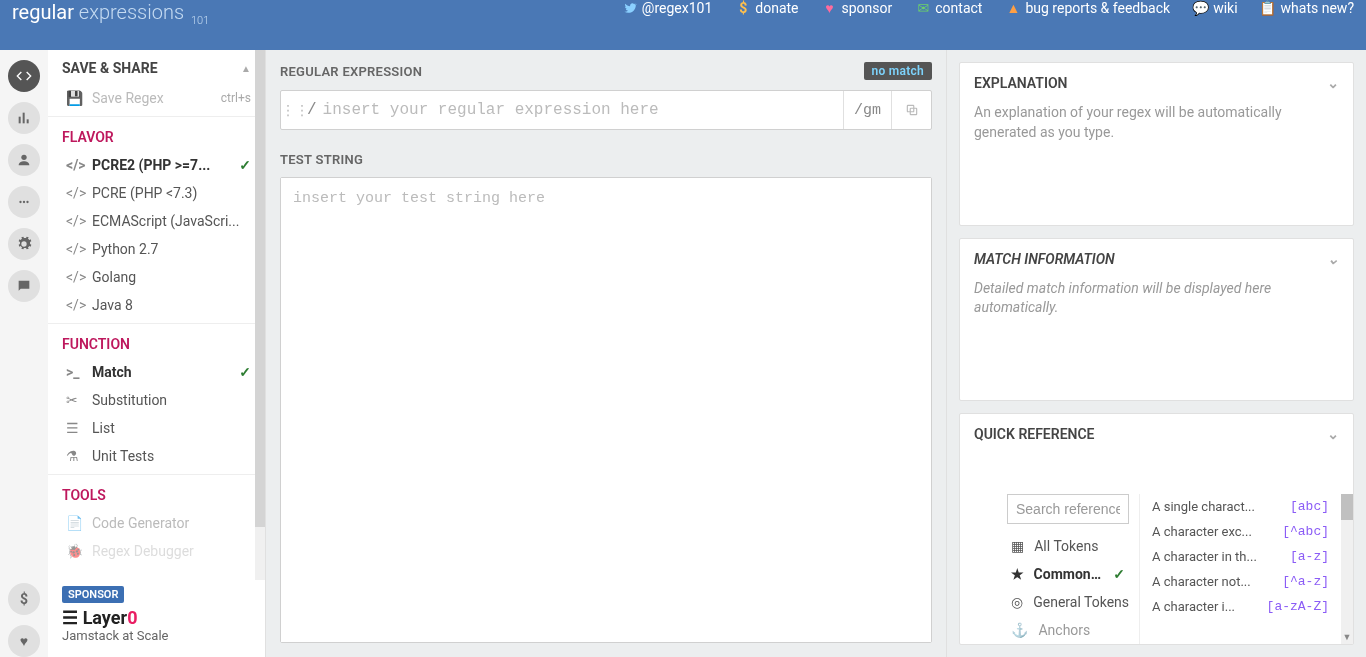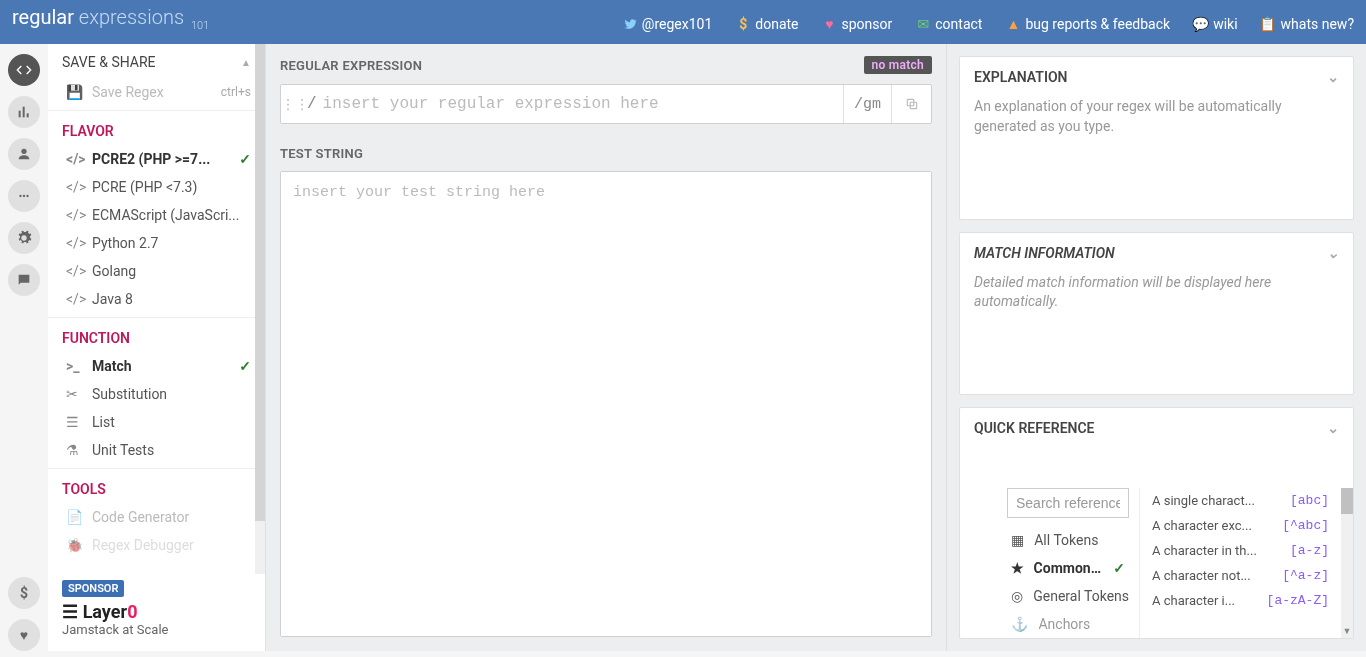--- a/index.html
+++ b/index.html
@@ -8,25 +8,25 @@
   font-size: 14px;
   color: #333;
   background: #f5f5f5;
   width: 1366px;
   height: 657px;
   overflow: hidden;
 }
 
 
 .header {
-  height: 44px;
+  height: 50px;
   background: #4a78b5;
   display: flex;
-  align-items: flex-end;
-  padding: 12px 12px;
+  align-items: flex-start;
+  padding: 0 12px;
   color: #fff;
 }
 .logo {
   font-size: 20px;
   font-weight: 300;
 }
 .logo .reg { font-weight: 400; }
 .logo .ex { color: #c5dbf2; font-weight: 300; }
 .logo .sub { font-size: 11px; color: #c5dbf2; margin-left: 2px; vertical-align: sub; }
 .header-right {
@@ -82,21 +82,21 @@
   overflow-y: auto;
   display: flex;
   flex-direction: column;
 }
 .side-section-head {
   display: flex;
   align-items: center;
   justify-content: space-between;
   padding: 10px 14px 8px;
   font-size: 14px;
-  font-weight: 400;
+  font-weight: 700;
   color: #444;
 }
 .collapse-icon { color: #aaa; font-size: 10px; }
 .side-item {
   display: flex;
   align-items: center;
   gap: 12px;
   padding: 6px 14px 6px 18px;
   color: #555;
   cursor: pointer;
@@ -152,21 +152,21 @@
   align-items: center;
   padding: 12px 14px 10px;
   font-size: 13px;
   font-weight: 600;
   color: #666;
   letter-spacing: 0.02em;
 }
 .no-match {
   margin-left: auto;
   background: #555;
-  color: #f0abfc;
+  color: #7dd3fc;
   font-size: 12px;
   padding: 2px 8px;
   border-radius: 2px;
 }
 .regex-row {
   display: flex;
   margin: 0 14px 10px;
   border: 1px solid #d0d0d0;
   background: #fff;
   border-radius: 2px;

